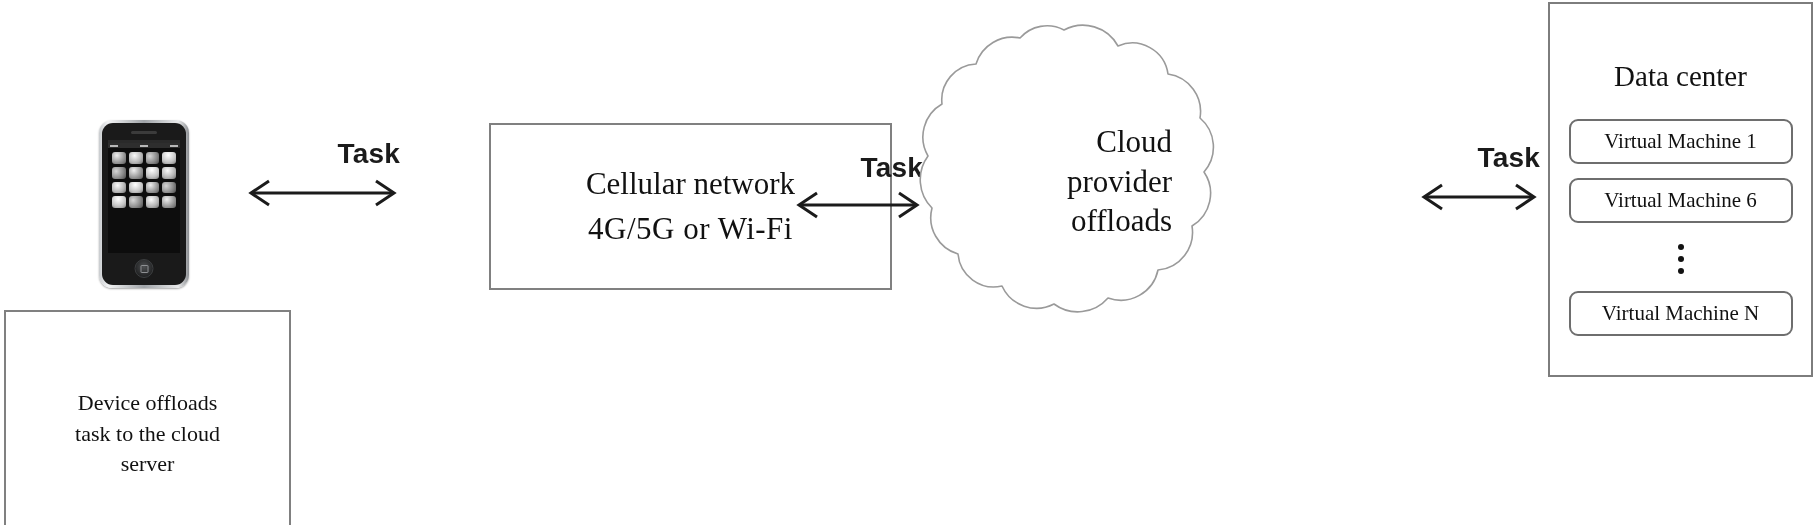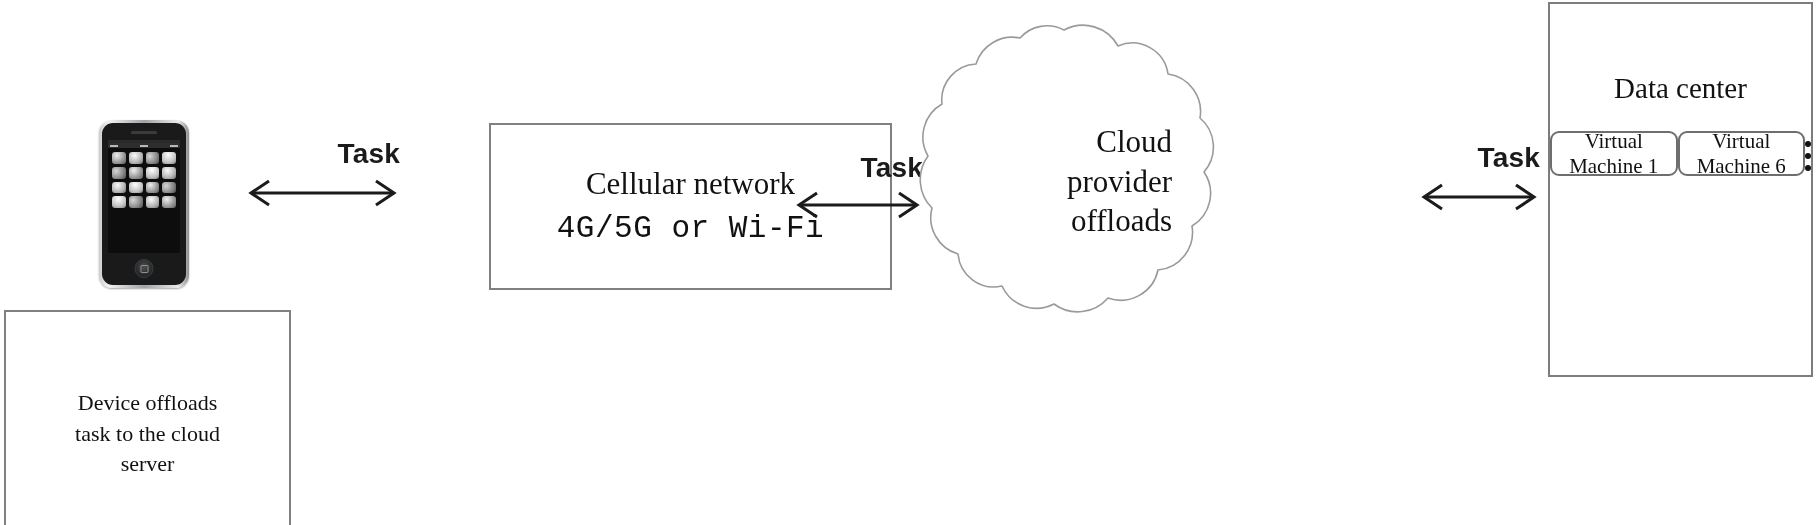--- a/index.html
+++ b/index.html
@@ -127,39 +127,39 @@
     padding: 0 14px;
   }
   #cellular-box {
     left: 489px;
     top: 123px;
     width: 403px;
     height: 167px;
     font-size: 31px;
     line-height: 1.45;
   }
-  #cellular-box .line2 { letter-spacing: 0.5px; font-family: Liberation Mono, monospace; }
+  #cellular-box .line2 { letter-spacing: 0.5px; }
   #datacenter-box {
     left: 1548px;
     top: 2px;
     width: 265px;
     height: 375px;
     border: 2px solid #7d7d7d;
     justify-content: flex-start;
-    padding-top: 12px;
+    padding-top: 0;
   }
   #datacenter-title {
     font-size: 29px;
     margin-top: 56px;
     margin-bottom: 26px;
   }
   .vm-list {
     width: 100%;
     display: flex;
-    flex-direction: row;
+    flex-direction: column;
     align-items: center;
   }
   .vm-box {
     box-sizing: border-box;
     width: 224px;
     height: 45px;
     border: 2px solid #6e6e6e;
     border-radius: 9px;
     background: #ffffff;
     display: flex;
@@ -339,16 +339,17 @@
   <div class="box" id="datacenter-box">
     <div id="datacenter-title">Data center</div>
     <div class="vm-list">
       <div class="vm-box">Virtual Machine 1</div>
       <div class="vm-box">Virtual Machine 6</div>
       <div class="vdots">
         <span></span>
           <span></span>
           <span></span>
       </div>
+      <div class="vm-box">Virtual Machine N</div>
     </div>
   </div>
 
 </div>
 
 </body></html>

